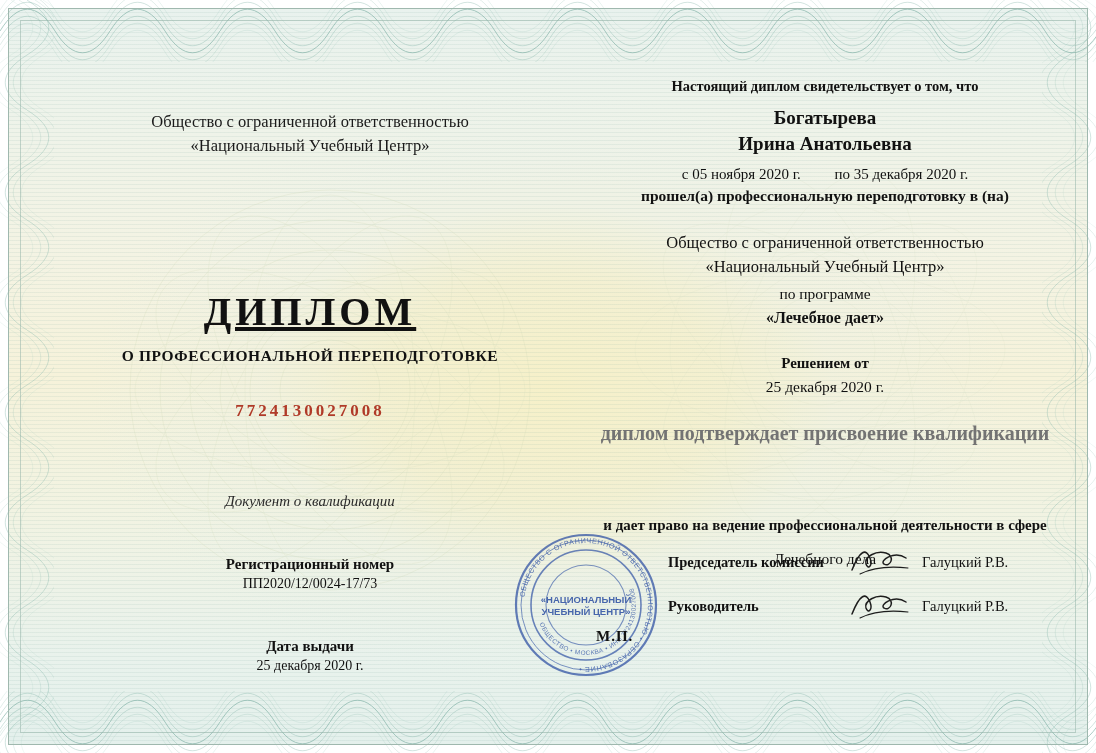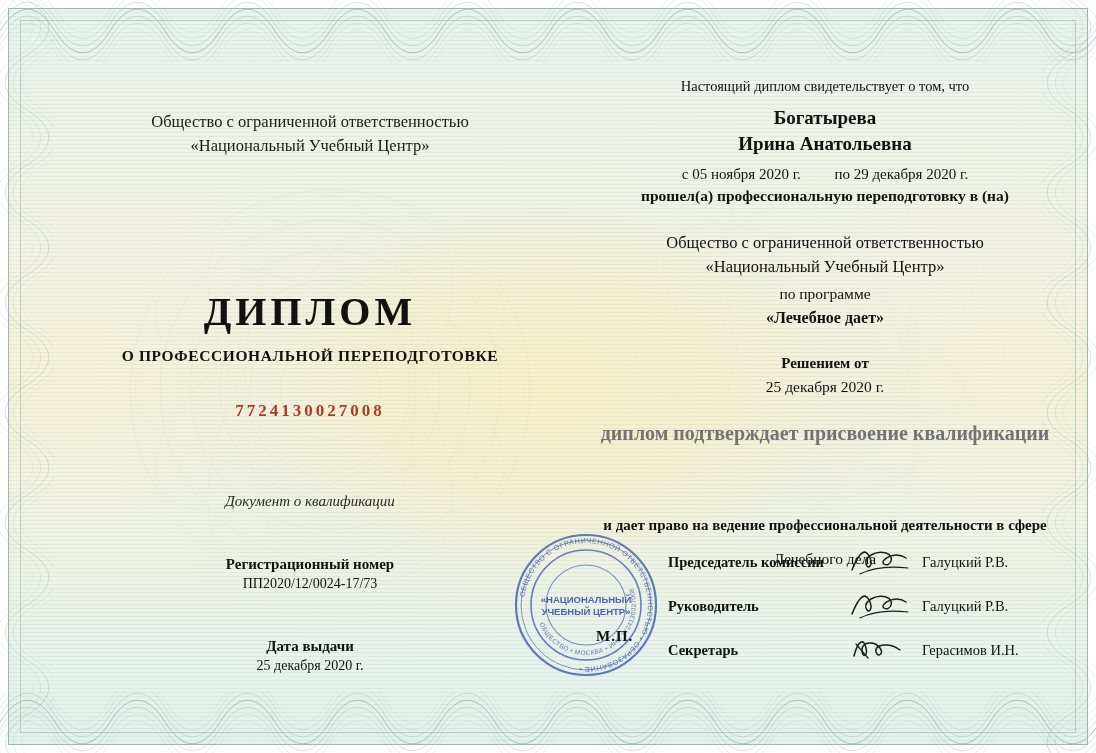--- a/index.html
+++ b/index.html
@@ -108,20 +108,21 @@
   }
   .org-line .l2 { display: block; }
 
   .diploma-title {
     margin-top: 130px;
     font-size: 40px;
     font-weight: bold;
     letter-spacing: 4px;
     color: #111;
     font-family: "Liberation Serif", serif;
+    text-decoration: underline;
   }
   .diploma-sub {
     margin-top: 12px;
     font-size: 15.5px;
     font-weight: bold;
     letter-spacing: 0.6px;
     color: #111;
   }
   .serial {
     margin-top: 36px;
@@ -142,21 +143,21 @@
     font-size: 15px;
     font-weight: bold;
     color: #111;
   }
   .field-value {
     font-size: 14px;
     color: #111;
     margin-top: 3px;
   }
 
-  .r-intro { font-size: 14.5px; font-weight: normal; color: #111; }
+  .r-intro { font-size: 14.5px; font-weight: bold; color: #111; }
   .r-name {
     font-size: 19px;
     font-weight: bold;
     color: #111;
     line-height: 1.35;
     margin-top: 10px;
   }
   .r-dates {
     font-size: 15px;
     color: #111;
@@ -388,21 +389,21 @@
       <div class="r-intro">Настоящий диплом свидетельствует о том, что</div>
 
       <div class="r-name">
         <div>Богатырева</div>
         <div>Ирина Анатольевна</div>
       </div>
 
       <div class="r-dates">
         <span>с 05 ноября 2020 г.</span>
         <span class="gap"></span>
-        <span>по 29 декабря 2020 г.</span>
+        <span>по 35 декабря 2020 г.</span>
       </div>
 
       <div class="r-retrain">прошел(а) профессиональную переподготовку в (на)</div>
 
       <div class="r-org">
         <div>Общество с ограниченной ответственностью</div>
         <div>«Национальный Учебный Центр»</div>
       </div>
 
       <div class="r-prog-label">по программе</div>
@@ -459,27 +460,17 @@
         <div class="sig-role">Руководитель</div>
         <div class="sig-mark">
           <svg width="76" height="36" viewBox="0 0 76 36" xmlns="http://www.w3.org/2000/svg">
             <path d="M6,26 C14,6 20,4 24,14 C27,22 22,26 20,20 C18,13 30,6 40,9 C50,12 44,24 38,20 C33,17 48,6 60,14" fill="none" stroke="#1d1d1d" stroke-width="1.5" stroke-linecap="round"></path>
             <path d="M14,30 C26,24 44,22 62,24" fill="none" stroke="#1d1d1d" stroke-width="1.1" stroke-linecap="round"></path>
           </svg>
         </div>
         <div class="sig-name">Галуцкий Р.В.</div>
       </div>
 
-      <div class="sig-row">
-        <div class="sig-role">Секретарь</div>
-        <div class="sig-mark">
-          <svg width="76" height="36" viewBox="0 0 76 36" xmlns="http://www.w3.org/2000/svg">
-            <path d="M8,24 C12,8 18,6 20,16 C22,25 16,26 16,18 C16,10 28,8 34,16 C38,22 32,26 30,20 C28,12 44,10 54,18" fill="none" stroke="#1d1d1d" stroke-width="1.5" stroke-linecap="round"></path>
-            <path d="M10,12 L22,26" fill="none" stroke="#1d1d1d" stroke-width="1.2" stroke-linecap="round"></path>
-          </svg>
-        </div>
-        <div class="sig-name">Герасимов И.Н.</div>
-      </div>
 
     </div>
 
   </div>
 </div>
 
 </body></html>

